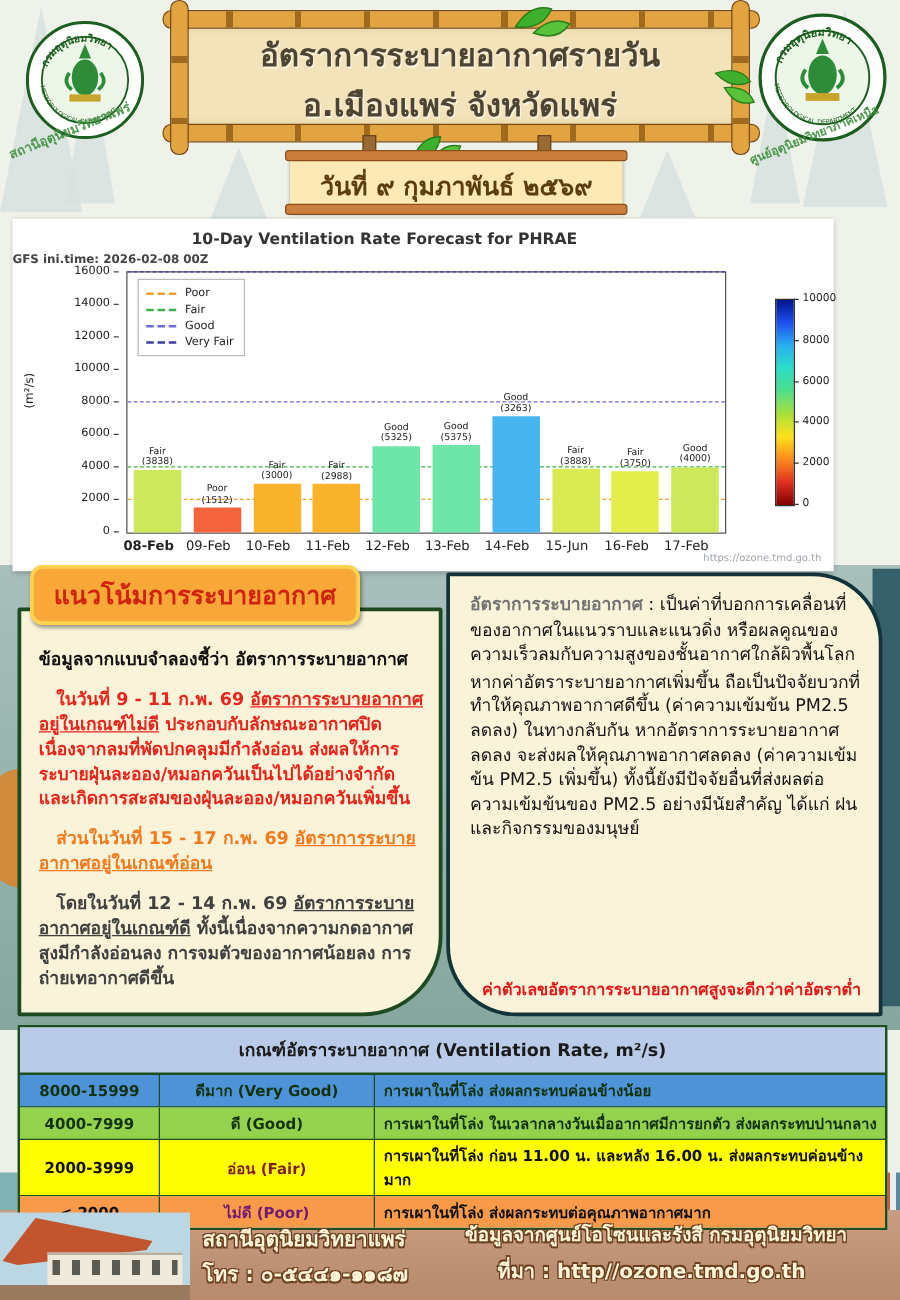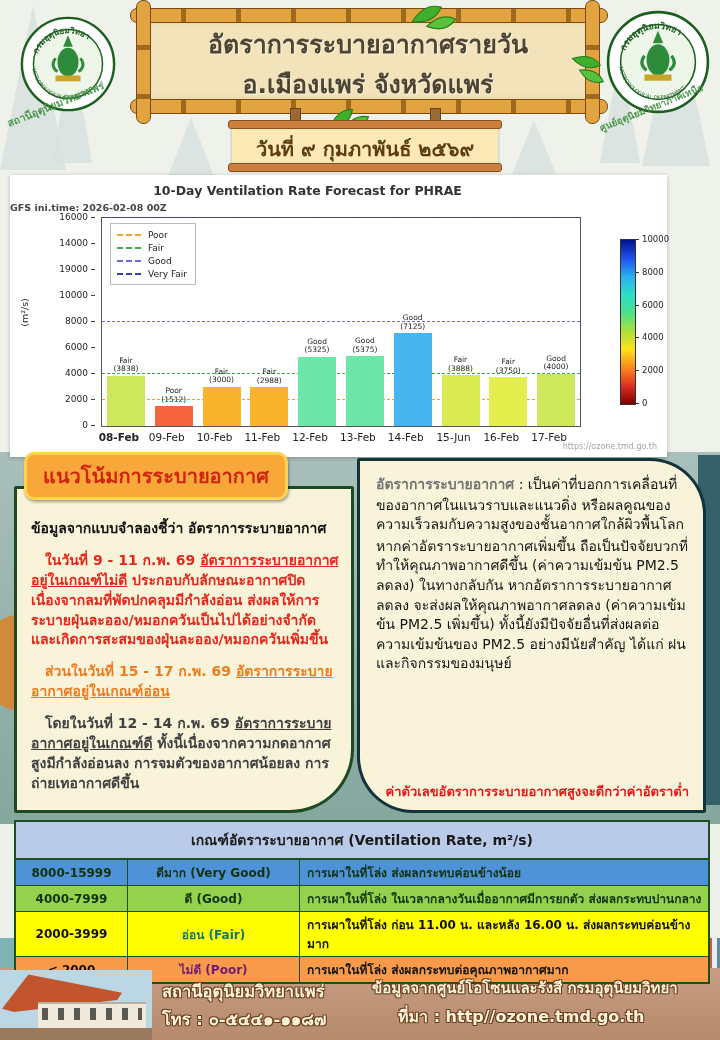--- a/index.html
+++ b/index.html
@@ -253,21 +253,21 @@
           <div>(5325)</div>
         </div>
         <div class="bar" style="left: 243.9px; width: 38px; height: 69.875px; background: rgb(111, 230, 169);"></div>
         <div class="bar-label" style="left: 231.9px; bottom: 71.875px;">
           <div>Good</div>
           <div>(5375)</div>
         </div>
         <div class="bar" style="left: 291.7px; width: 38px; height: 92.625px; background: rgb(71, 182, 240);"></div>
         <div class="bar-label" style="left: 279.7px; bottom: 94.625px;">
           <div>Good</div>
-          <div>(7125)</div>
+          <div>(3263)</div>
         </div>
         <div class="bar" style="left: 339.5px; width: 38px; height: 50.544px; background: rgb(217, 234, 82);"></div>
         <div class="bar-label" style="left: 327.5px; bottom: 52.544px;">
           <div>Fair</div>
           <div>(3888)</div>
         </div>
         <div class="bar" style="left: 387.3px; width: 38px; height: 48.75px; background: rgb(227, 238, 76);"></div>
         <div class="bar-label" style="left: 375.3px; bottom: 50.75px;">
           <div>Fair</div>
           <div>(3750)</div>
@@ -285,21 +285,21 @@
       <div class="ytick-label" style="left: 34px; top: 218.5px;">2000</div>
       <div class="ytick-mark" style="left: 81px; top: 224px;"></div>
       <div class="ytick-label" style="left: 34px; top: 192.5px;">4000</div>
       <div class="ytick-mark" style="left: 81px; top: 198px;"></div>
       <div class="ytick-label" style="left: 34px; top: 166.5px;">6000</div>
       <div class="ytick-mark" style="left: 81px; top: 172px;"></div>
       <div class="ytick-label" style="left: 34px; top: 140.5px;">8000</div>
       <div class="ytick-mark" style="left: 81px; top: 146px;"></div>
       <div class="ytick-label" style="left: 34px; top: 114.5px;">10000</div>
       <div class="ytick-mark" style="left: 81px; top: 120px;"></div>
-      <div class="ytick-label" style="left: 34px; top: 88.5px;">19000</div>
+      <div class="ytick-label" style="left: 34px; top: 88.5px;">12000</div>
       <div class="ytick-mark" style="left: 81px; top: 94px;"></div>
       <div class="ytick-label" style="left: 34px; top: 62.5px;">14000</div>
       <div class="ytick-mark" style="left: 81px; top: 68px;"></div>
       <div class="ytick-label" style="left: 34px; top: 36.5px;">16000</div>
       <div class="ytick-mark" style="left: 81px; top: 42px;"></div>
       <div class="xtick-label" style="left: 78.9px; font-weight: bold;">08-Feb</div>
       <div class="xtick-label" style="left: 126.7px;">09-Feb</div>
       <div class="xtick-label" style="left: 174.5px;">10-Feb</div>
       <div class="xtick-label" style="left: 222.3px;">11-Feb</div>
       <div class="xtick-label" style="left: 270.1px;">12-Feb</div>
@@ -344,21 +344,21 @@
           <div class="vr-cell c2">ดีมาก (Very Good)</div>
           <div class="vr-cell c3">การเผาในที่โล่ง ส่งผลกระทบค่อนข้างน้อย</div>
         </div>
         <div class="vr-row" style="background: rgb(148, 210, 78);">
           <div class="vr-cell c1">4000-7999</div>
           <div class="vr-cell c2">ดี (Good)</div>
           <div class="vr-cell c3">การเผาในที่โล่ง ในเวลากลางวันเมื่ออากาศมีการยกตัว ส่งผลกระทบปานกลาง</div>
         </div>
         <div class="vr-row" style="background: rgb(255, 255, 0);">
           <div class="vr-cell c1" style="color: rgb(16, 16, 16);">2000-3999</div>
-          <div class="vr-cell c2" style="color: #0f766e;">อ่อน (Fair)</div>
+          <div class="vr-cell c2" style="color: #7f1d1d;">อ่อน (Fair)</div>
           <div class="vr-cell c3" style="color: rgb(16, 16, 16);">การเผาในที่โล่ง ก่อน 11.00 น. และหลัง 16.00 น. ส่งผลกระทบค่อนข้างมาก</div>
         </div>
         <div class="vr-row" style="background: rgb(247, 154, 74);">
           <div class="vr-cell c1" style="color: rgb(16, 16, 16);">&lt; 2000</div>
           <div class="vr-cell c2" style="color: #701a75;">ไม่ดี (Poor)</div>
           <div class="vr-cell c3" style="color: rgb(16, 16, 16);">การเผาในที่โล่ง ส่งผลกระทบต่อคุณภาพอากาศมาก</div>
         </div>
       </div>
   </div>
 

